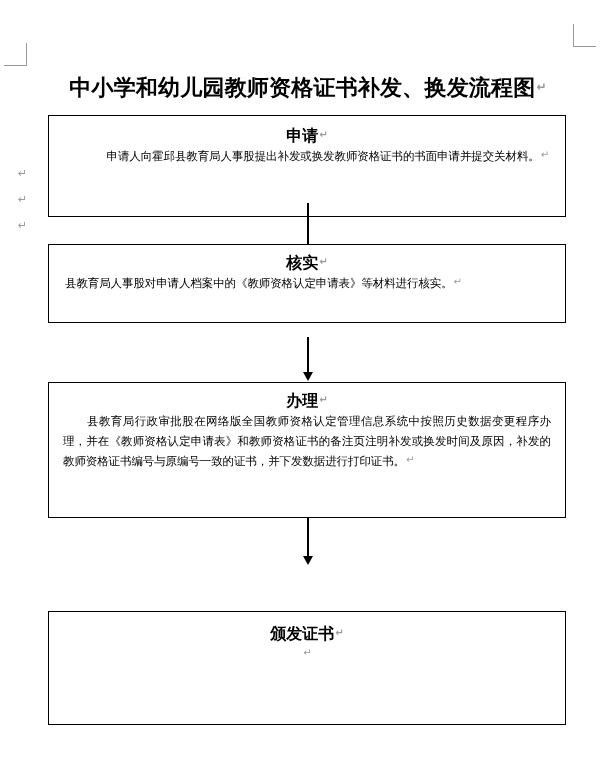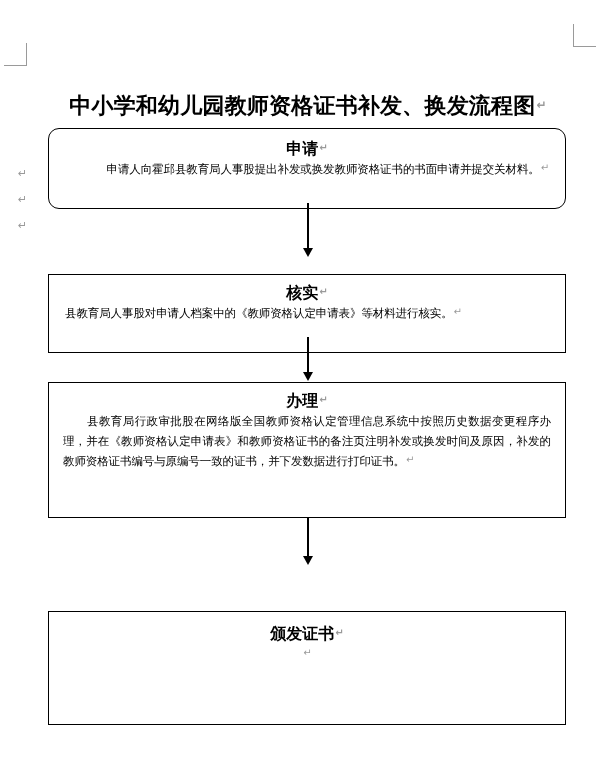--- a/index.html
+++ b/index.html
@@ -42,21 +42,21 @@
     font-family: "DejaVu Sans", "Liberation Sans", sans-serif;
     user-select: none;
   }
   .margin-marks { position: absolute; left: 18px; top: 168px; }
   .margin-marks .pilcrow { position: static; display: block; margin-bottom: 15px; }
 
   
   .doc-title {
     position: absolute;
     left: 0;
-    top: 90px;
+    top: 72px;
     width: 616px;
     text-align: center;
     font-family: "DejaVu Serif", "Liberation Serif", serif;
     font-weight: bold;
     font-size: 22px;
     line-height: 30px;
     letter-spacing: 0.2px;
     white-space: nowrap;
   }
   .doc-title .pilcrow {
@@ -99,22 +99,22 @@
     font-size: 10px;
     vertical-align: 2px;
     margin-left: 1px;
   }
   .body-center { text-align: right; }
   .body-just  { text-align: justify; text-justify: inter-ideograph; }
   .body-indent { text-indent: 24px; }
   .blank-line { text-align: center; line-height: 20px; }
 
   
-  #box-apply   { top: 128px;  height: 81px;  padding: 10px 16px 0 16px; border-radius: 11px; }
-  #box-verify  { top: 274px;  height: 79px;  padding:  8px 16px 0 16px; }
+  #box-apply   { top: 115px;  height: 102px;  padding: 10px 16px 0 16px; }
+  #box-verify  { top: 244px;  height: 79px;  padding:  8px 16px 0 16px; }
   #box-process { top: 382px;  height: 136px; padding: 8px 14px 0 14px; }
   #box-issue   { top: 566px;  height: 114px; padding: 12px 16px 0 16px; margin-top: 45px; }
 
   
   .arrow {
     position: absolute;
     left: 303px;
     width: 10px;
   }
   .arrow .shaft {

